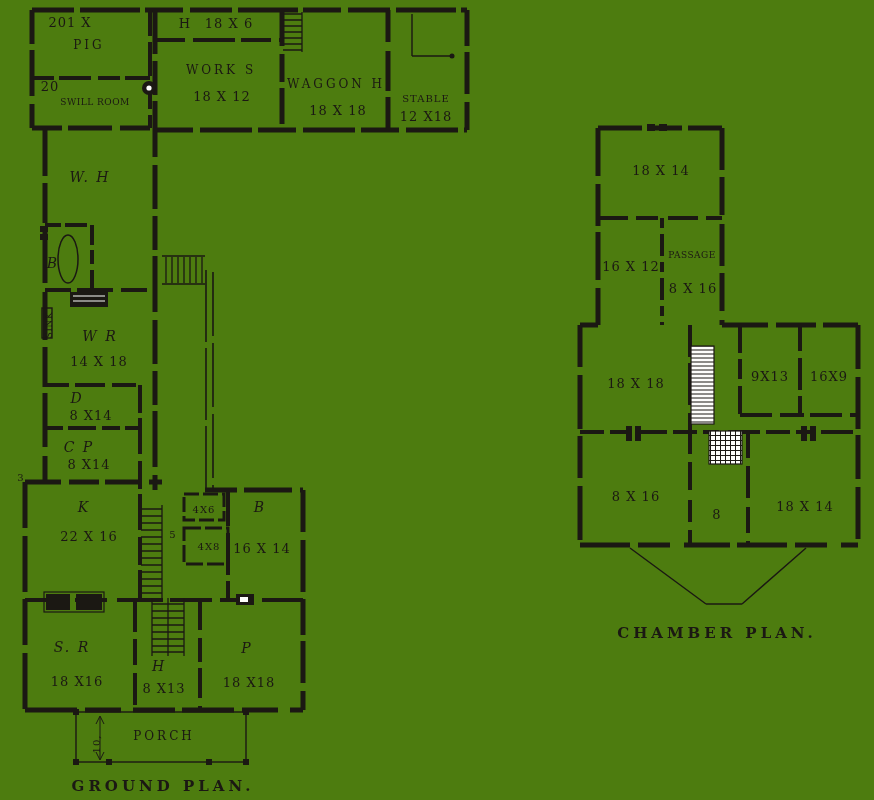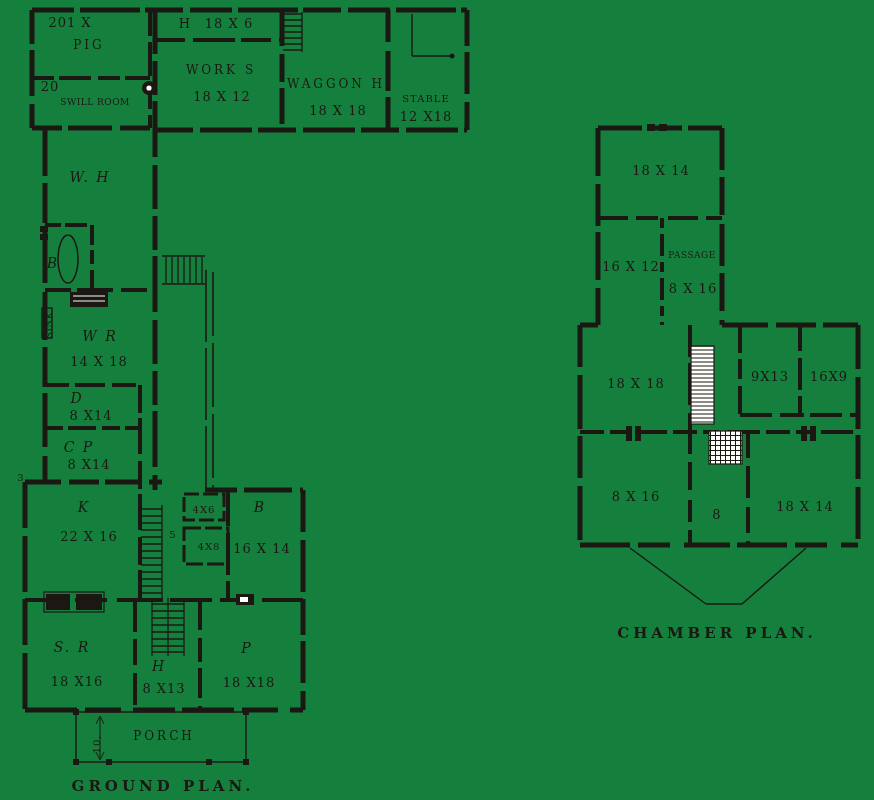--- a/index.html
+++ b/index.html
@@ -1,16 +1,16 @@
 <!DOCTYPE html>
 <html><head>
 <meta charset="utf-8">
 <style>
   html,body{margin:0;padding:0;background:#ffffff;}
-  .page{position:relative;width:874px;height:800px;background:#15803d;overflow:hidden;}
+  .page{position:relative;width:874px;height:800px;background:#4d7c0f;overflow:hidden;}
   svg{display:block;}
   .t{font-family:"DejaVu Serif",serif;fill:#1b1813;}
   .big{font-size:14px;font-style:italic;letter-spacing:2px;}
   .dim{font-size:13px;letter-spacing:1px;}
   .up{font-size:12px;letter-spacing:3px;}
   .sm{font-size:10px;letter-spacing:1px;}
   .xs{font-size:9px;letter-spacing:0.5px;}
   .cap{font-size:15px;font-weight:bold;letter-spacing:4px;}
 </style>
 </head>

